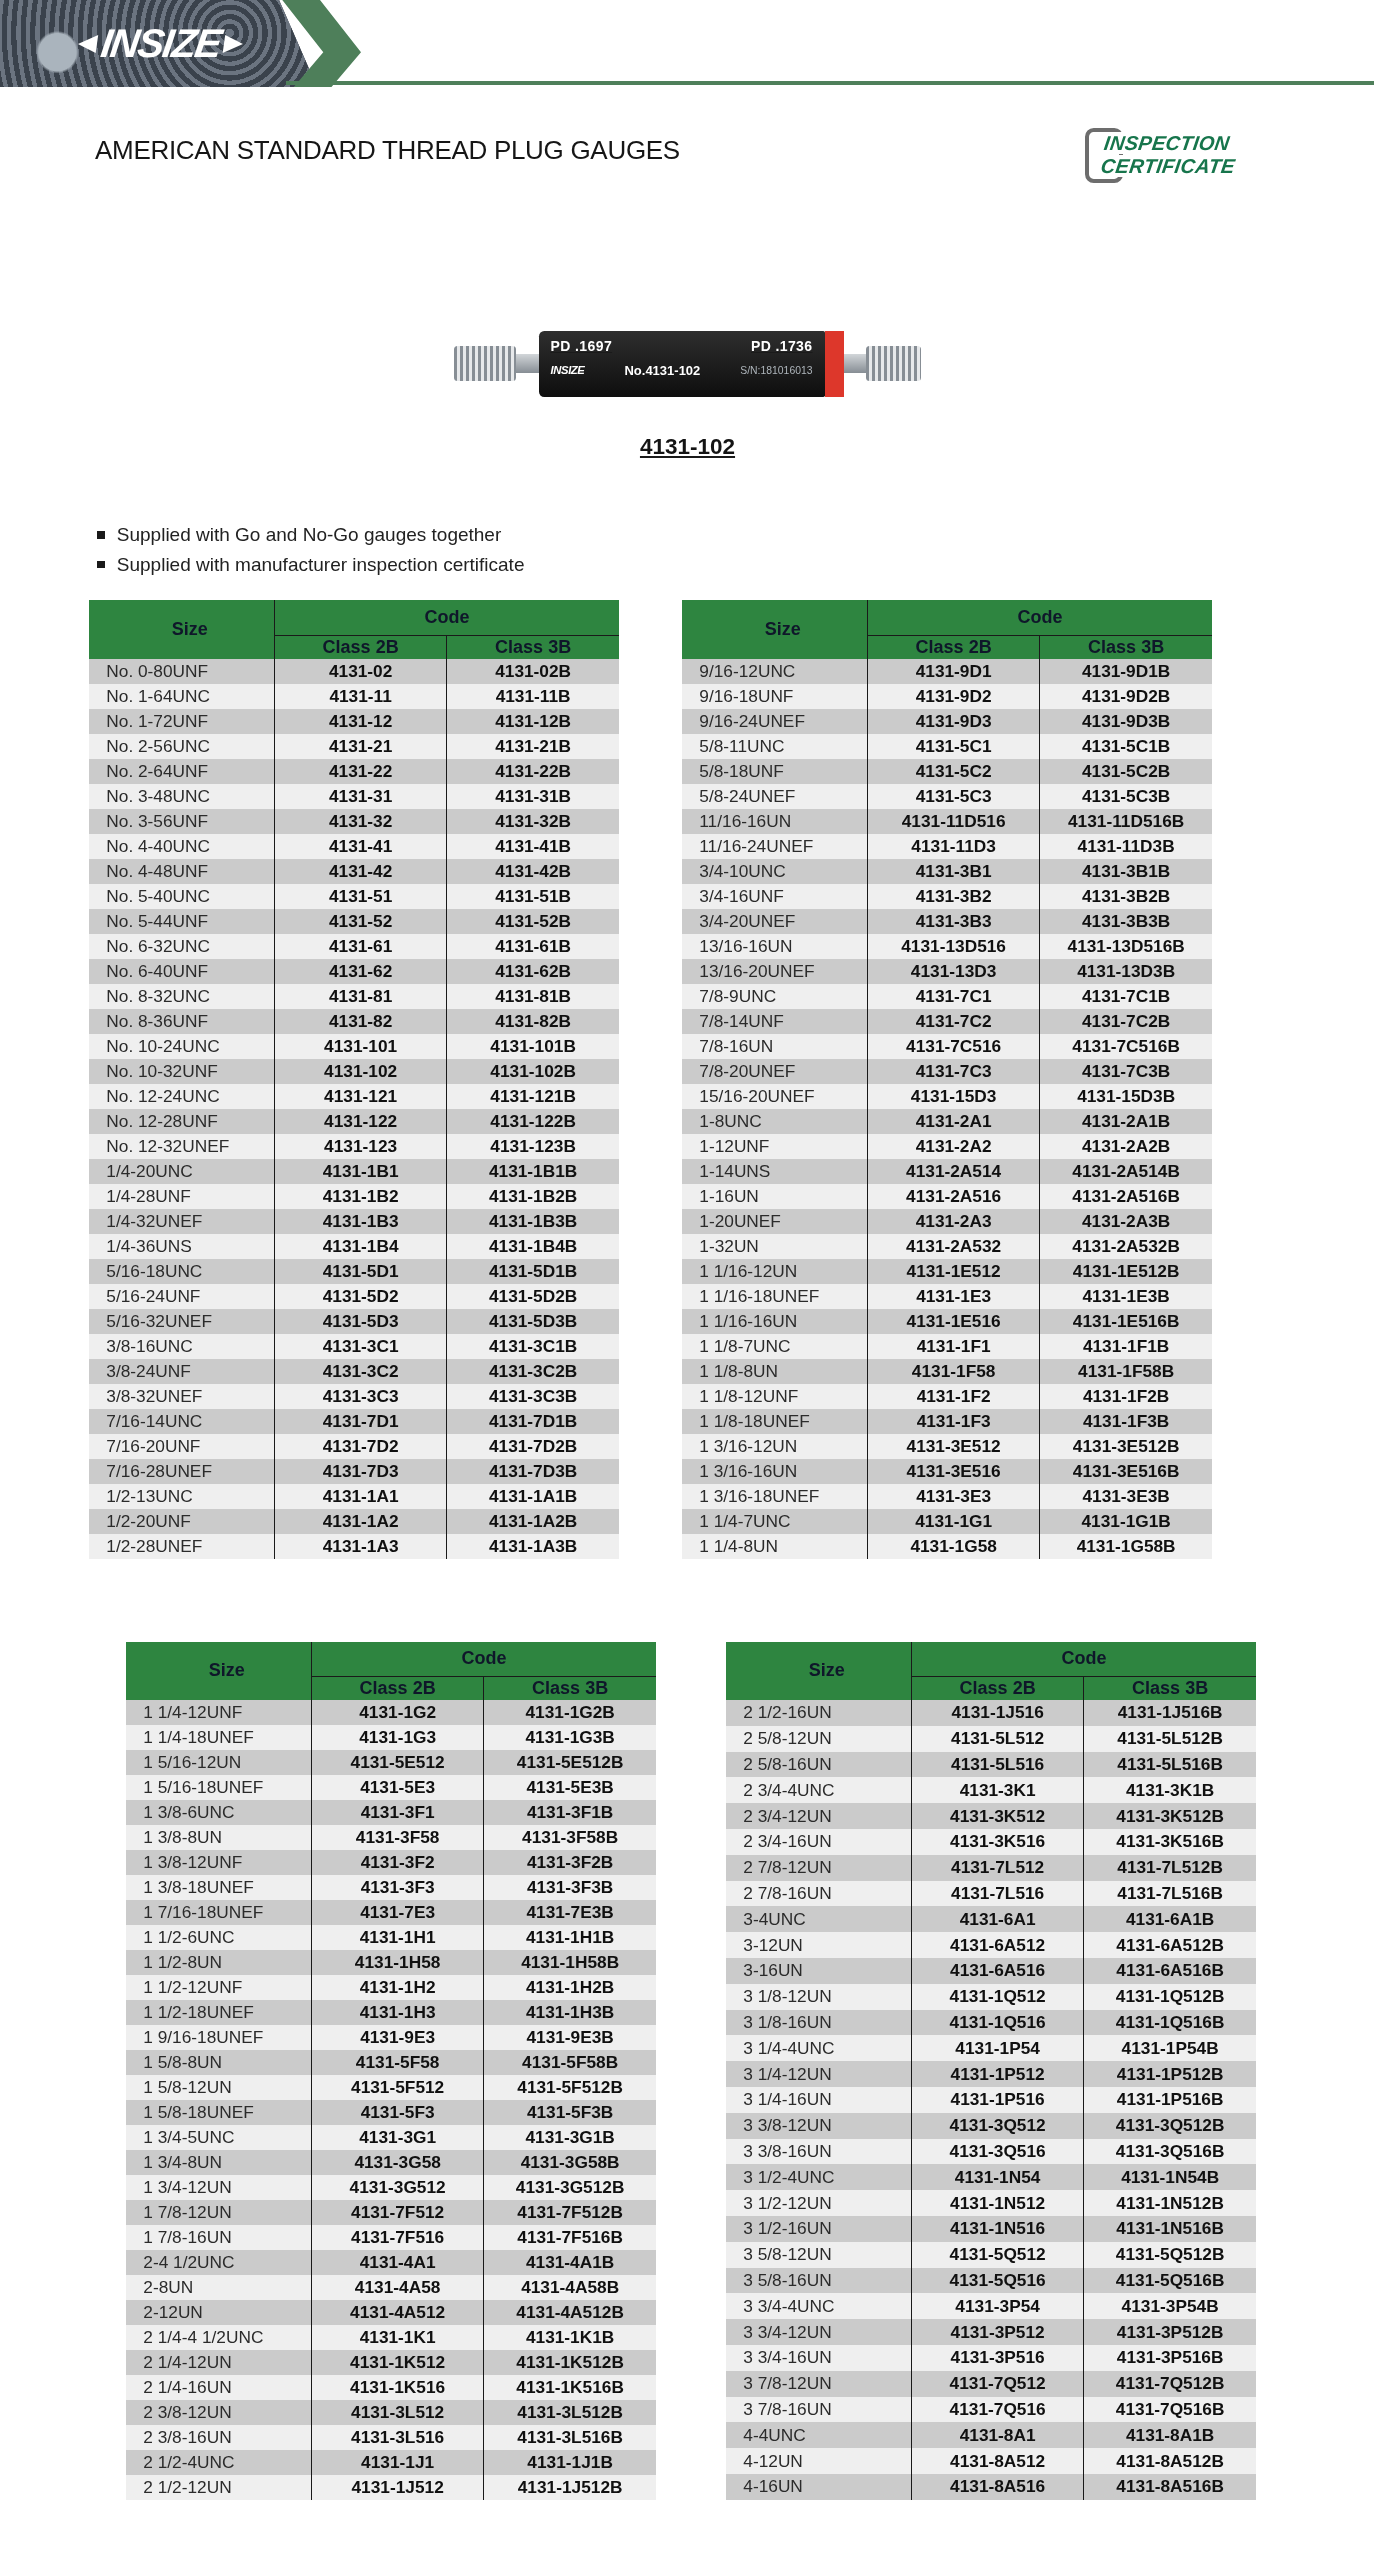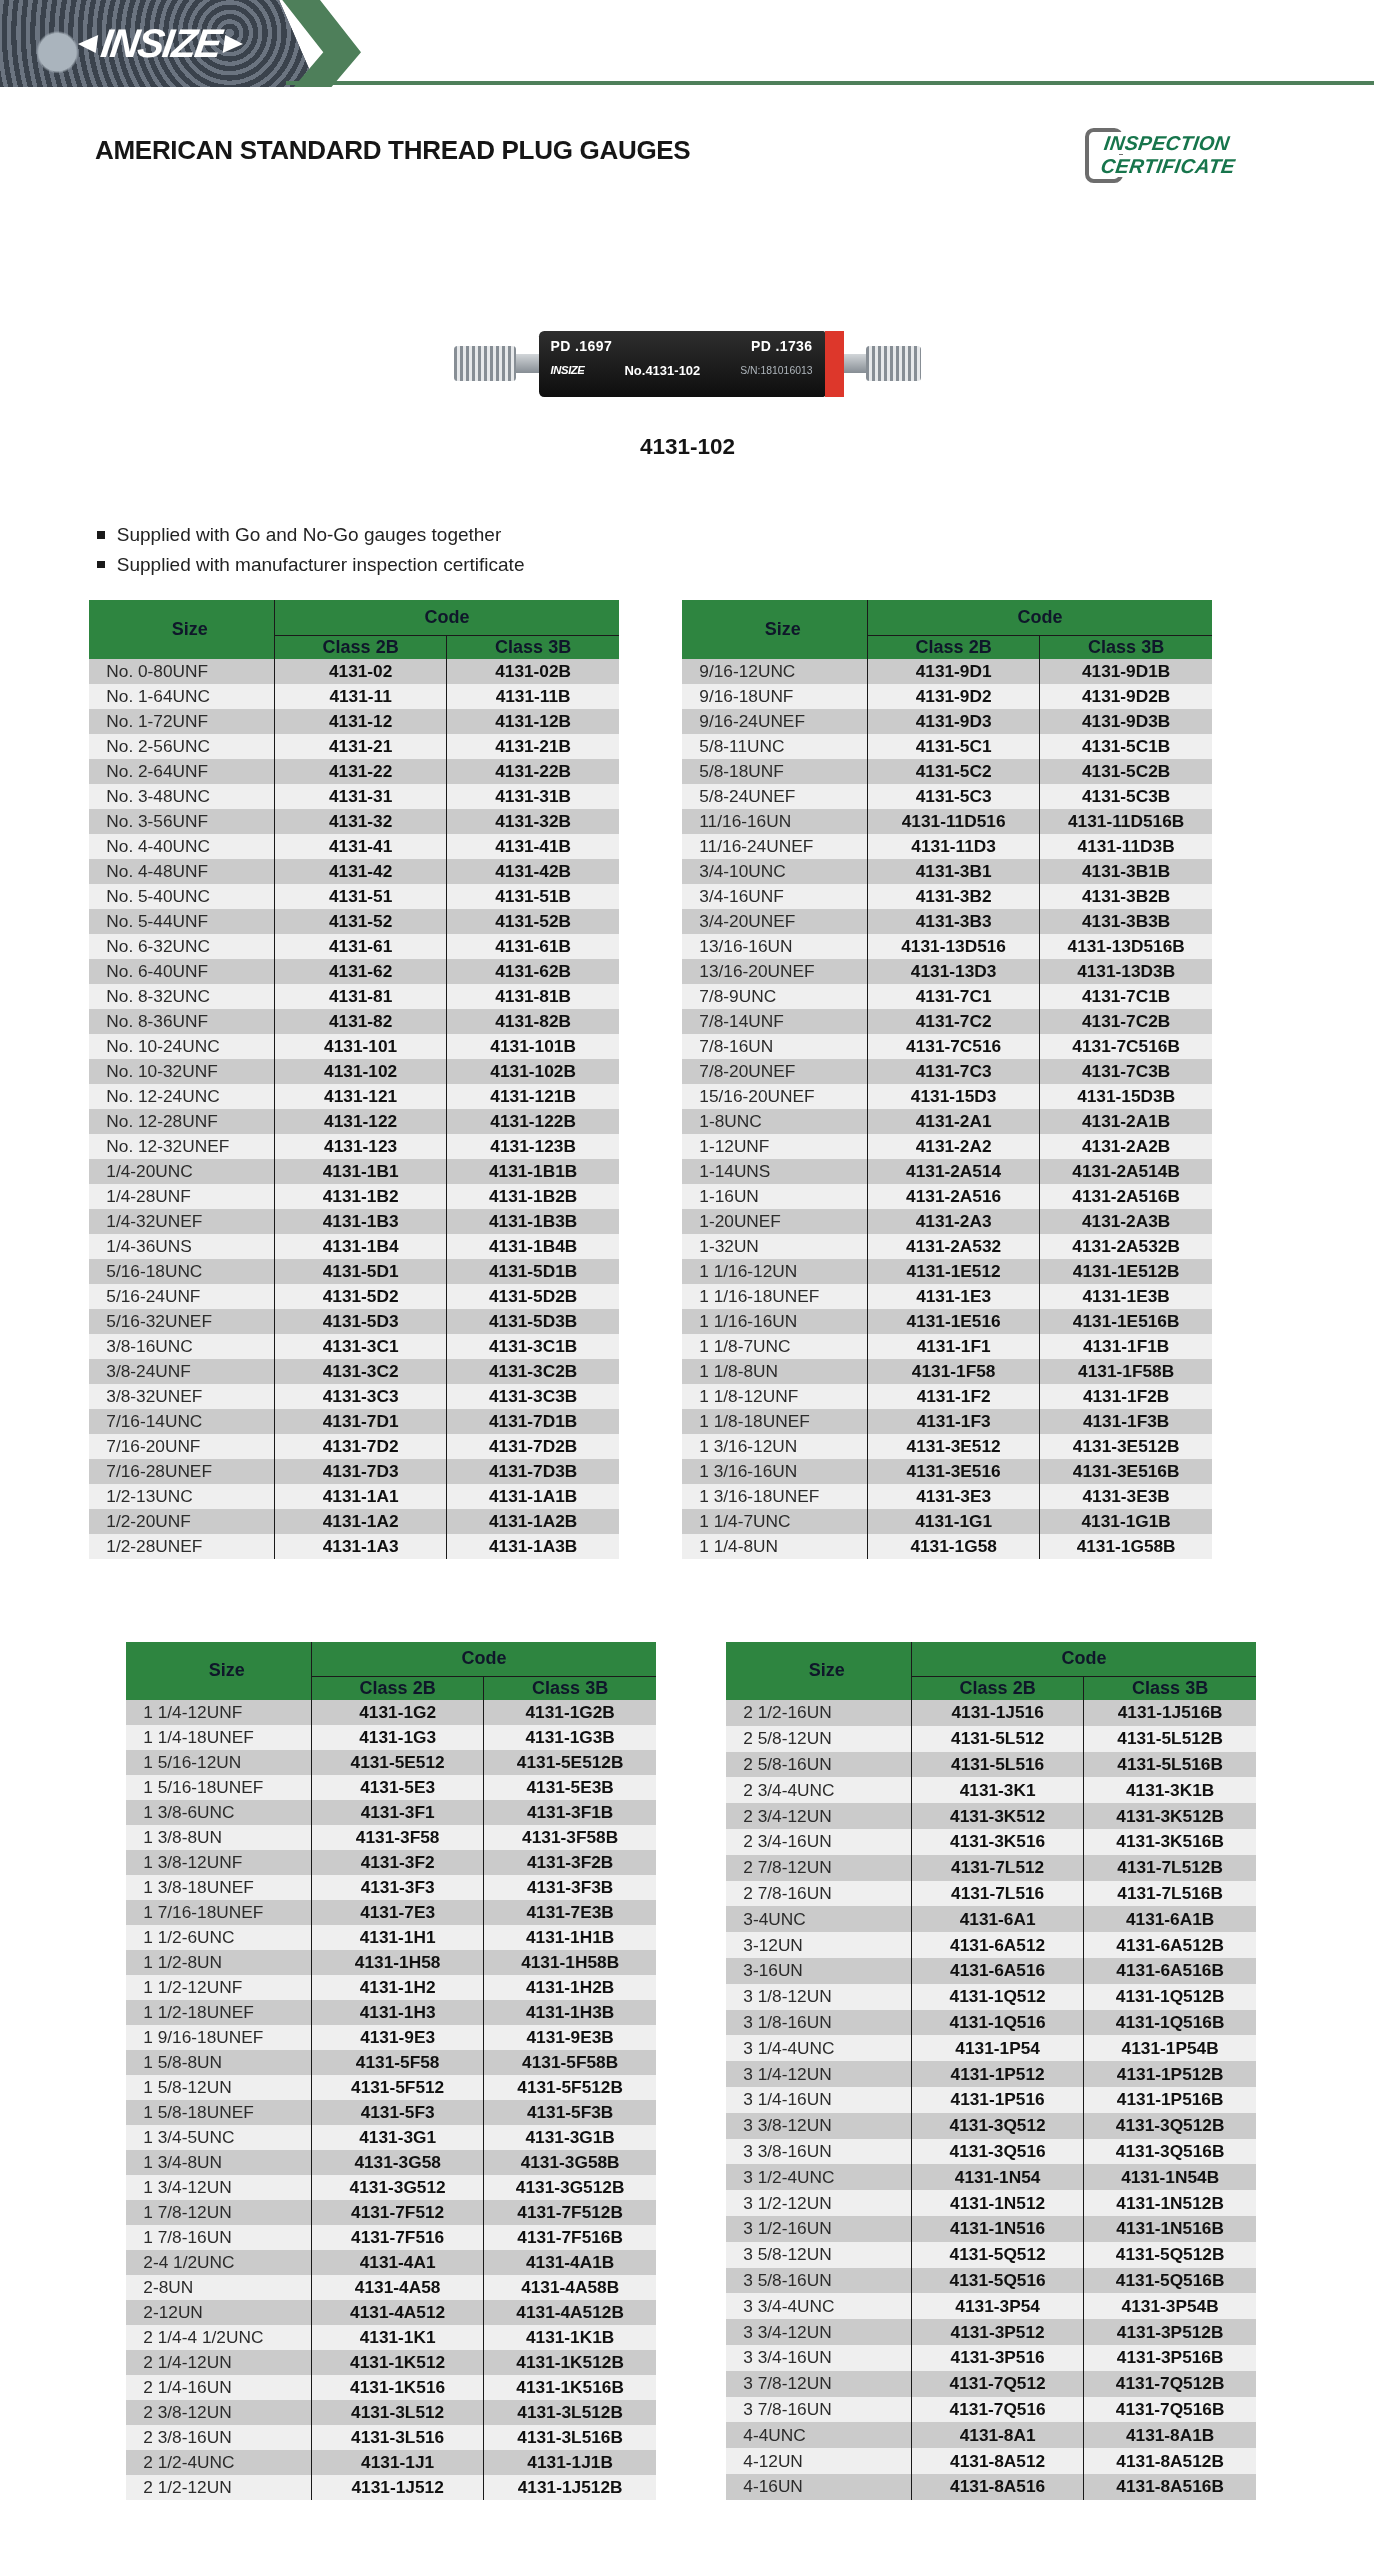--- a/index.html
+++ b/index.html
@@ -40,37 +40,37 @@
   .logo-text {
     color:#fff; font-size:40px; font-weight:bold; font-style:italic;
     letter-spacing:-1.7px; line-height:45px;
   }
   .logo-arrow-left { width:0; height:0; border-top:9.5px solid transparent; border-bottom:9.5px solid transparent; border-right:19px solid #fff; }
   .logo-arrow-right { width:0; height:0; border-top:9.5px solid transparent; border-bottom:9.5px solid transparent; border-left:19px solid #fff; }
 
   
   .page-title {
     margin:48px 0 0 95px;
-    font-size:26px; font-weight:bold; letter-spacing:-0.3px; color:#161616;
+    font-size:26px; font-weight:normal; letter-spacing:-0.3px; color:#161616;
   }
   .badge { position:absolute; top:118px; right:126px; width:164px; height:74px; }
   .badge-outline {
     position:absolute; left:0; top:10.4px; width:38px; height:55px;
     border:4.3px solid #6d6d6d; border-radius:8.7px; background:transparent;
   }
   .badge-text {
     position:absolute; left:14.7px; top:14px;
     font-style:italic; font-weight:bold; transform:skewX(-8deg);
     color:var(--badge-green,#17754c); font-size:20px; line-height:23.4px; letter-spacing:0.3px;
     white-space:nowrap;
   }
   .badge-text span { background:#fff; padding:0 2.6px; }
 
   
-  .gauge-wrap { width:485px; margin:163px auto 4px; }
+  .gauge-wrap { width:485px; margin:163px auto 4px;text-decoration:underline; }
   .gauge { display:flex; align-items:center; justify-content:center; height:69px; }
   .thread {
     height:35px;
     background:repeating-linear-gradient(90deg,#878e95 0 2.6px,#e7e9eb 2.6px 6px);
     border-radius:3.5px;
   }
   .thread.left { width:62px; }
   .thread.right { width:55px; }
   .stub { width:22.5px; height:19px; background:linear-gradient(#d2d6d9,#868d94); }
   .gauge-body {

